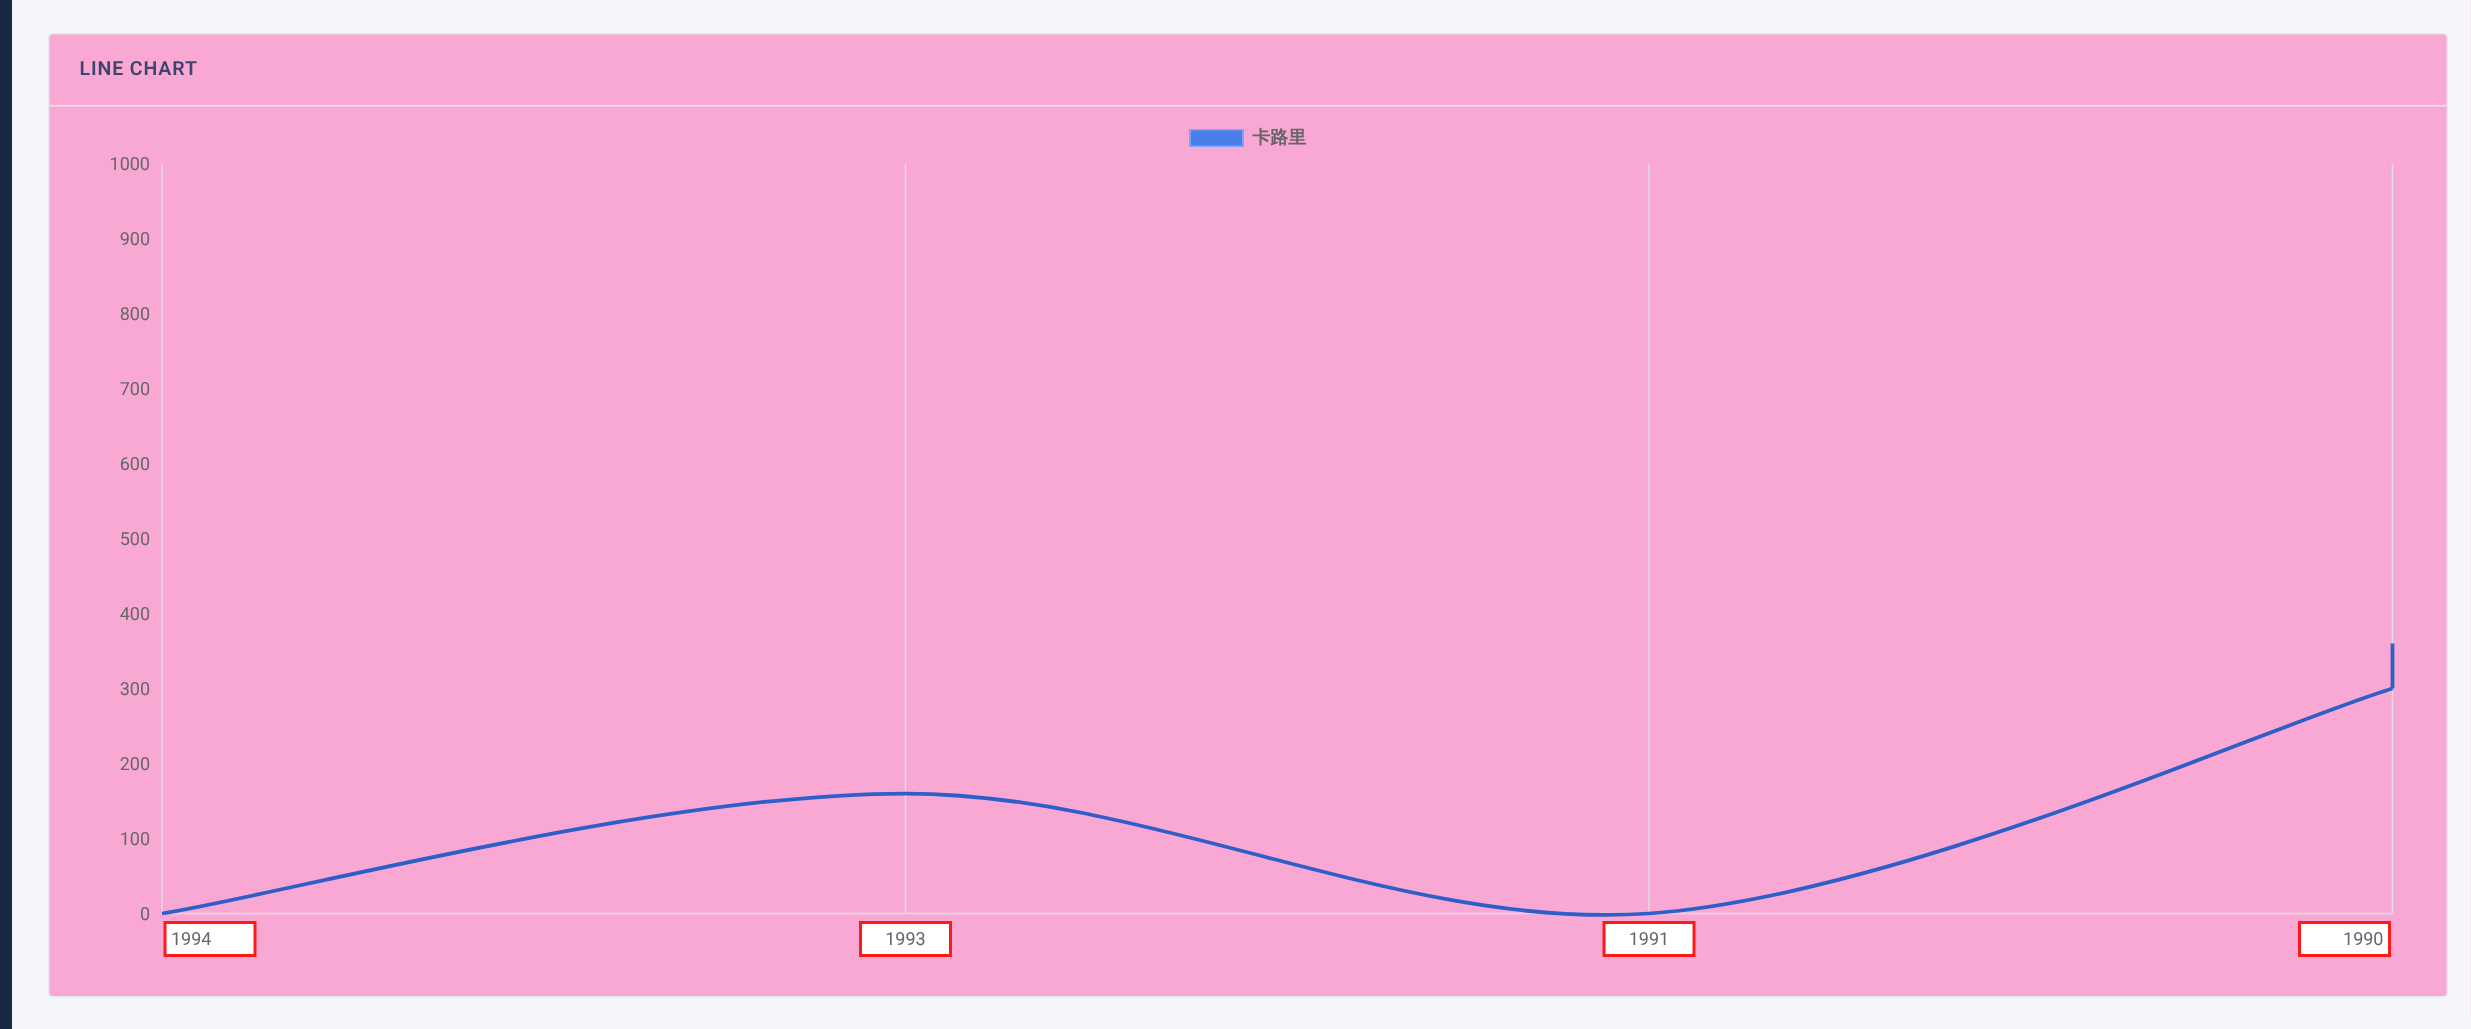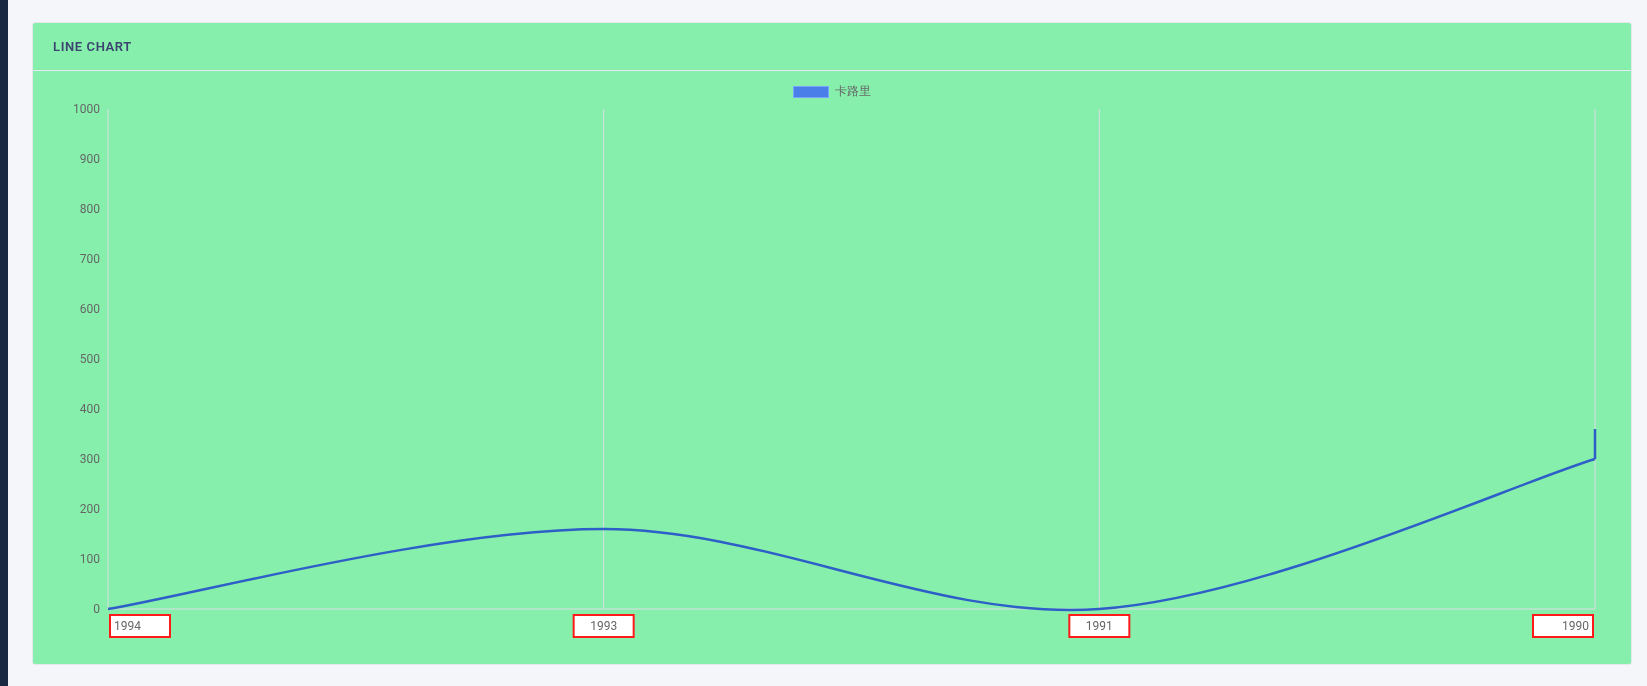--- a/index.html
+++ b/index.html
@@ -18,21 +18,21 @@
     position: absolute;
     left: 0; top: 0;
     width: 8px; height: 100%;
     background: #1a2942;
   }
   .panel {
     position: absolute;
     left: 32px;
     top: 22px;
     width: 1600px;
-    background: #86efac;
+    background: #f9a8d4;
     border: 1px solid #e6e8ef;
     border-radius: 3px;
     padding-bottom: 20px;
   }
   .panel-header {
     height: 48px;
     display: flex;
     align-items: center;
     padding: 0 20px;
     border-bottom: 1px solid #e6e8ef;
@@ -47,20 +47,21 @@
   }
   .legend {
     display: flex;
     align-items: center;
     justify-content: center;
     gap: 6px;
     font-size: 12px;
     color: #666;
     margin-bottom: 4px;
     user-select: none;
+    font-weight: bold;
   }
   .legend-swatch {
     width: 36px; height: 12px;
     background: #4a7ee8;
     border: 1px solid #7aa2ff;
     display: inline-block;
   }
   svg.chart { display: block; }
   .grid line {
     stroke: #dcdde4;

